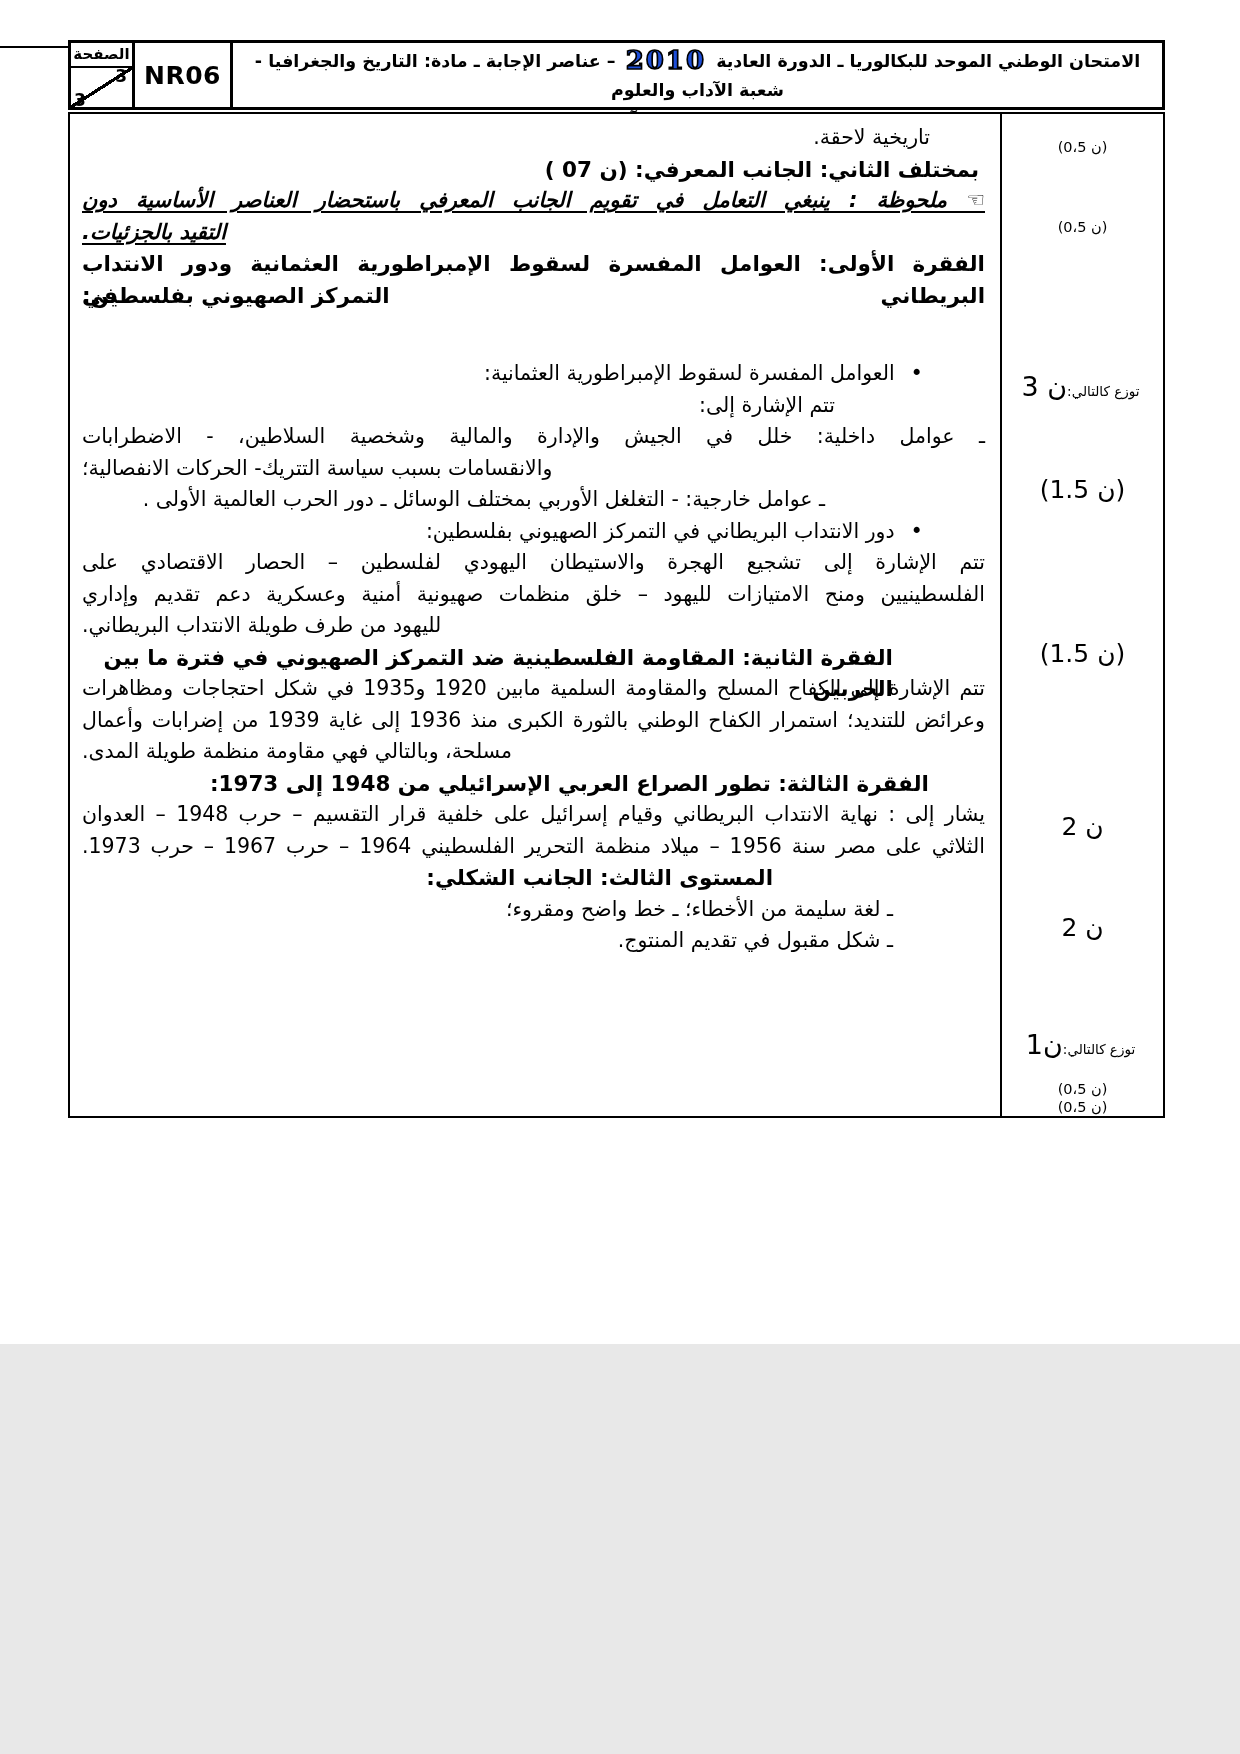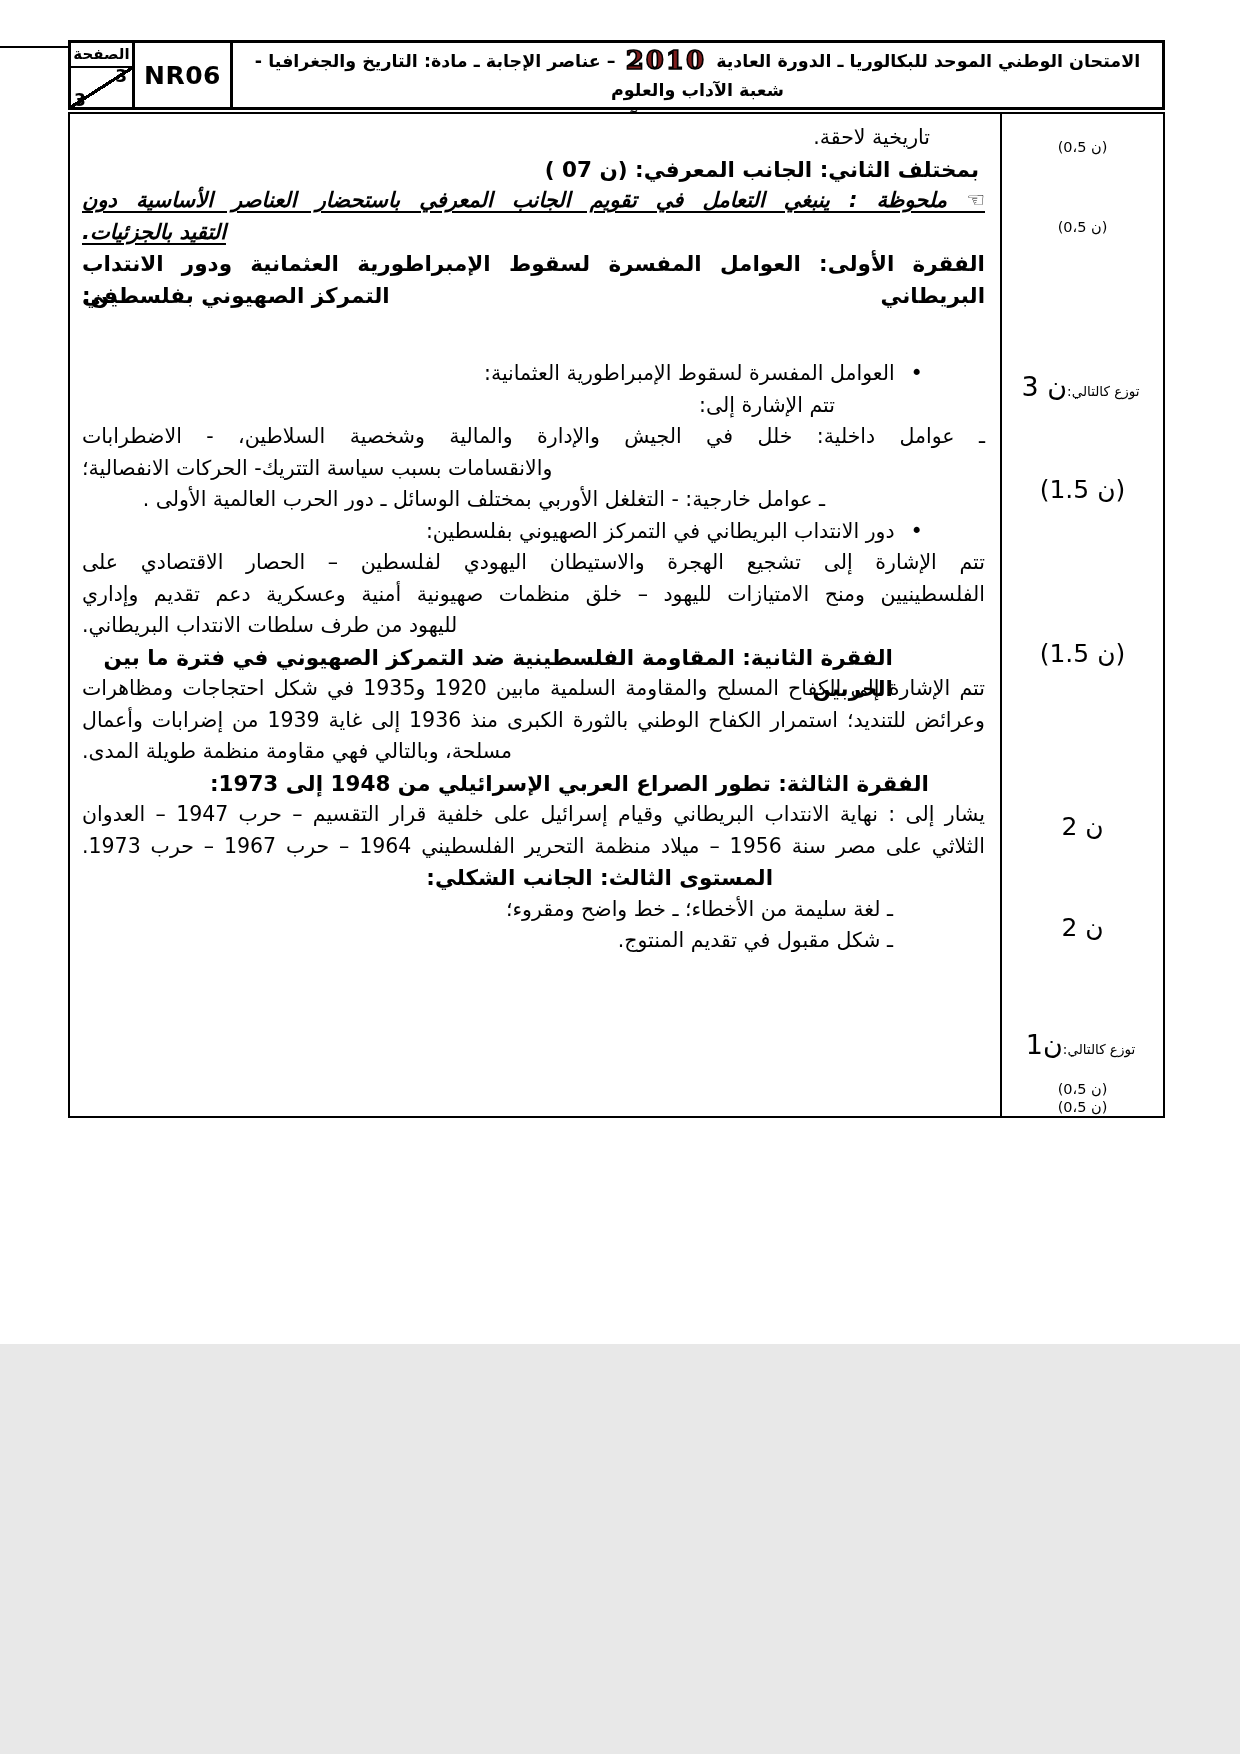--- a/index.html
+++ b/index.html
@@ -16,21 +16,21 @@
                  border-bottom:2px solid #000;direction:rtl;line-height:22px;}
   .pagebox-diag{flex:1;position:relative;
      background:linear-gradient(to bottom right,transparent 47.5%,#000 47.5%,#000 52.5%,transparent 52.5%);}
   .pg-top{position:absolute;top:-2px;right:5px;font-weight:bold;font-size:17px;}
   .pg-bot{position:absolute;bottom:-3px;left:3px;font-weight:bold;font-size:17px;}
   .codebox{width:95px;border-right:3px solid #000;display:flex;align-items:center;justify-content:center;
            font-weight:bold;font-size:25px;letter-spacing:.5px;direction:ltr;}
   .titlebox{flex:1;text-align:center;direction:rtl;padding-top:3px;
             font-weight:bold;font-size:17.5px;line-height:29px;}
   .year{display:inline-block;font-family:"DejaVu Serif",serif;font-size:26px;font-weight:bold;
-        color:#7f1d1d;-webkit-text-stroke:1.7px #000;text-stroke:1.7px #000;letter-spacing:2px;
+        color:#1d4ed8;-webkit-text-stroke:1.7px #000;text-stroke:1.7px #000;letter-spacing:2px;
         padding:0 4px;vertical-align:-2px;}
 
   
   .content-box{position:absolute;left:68px;top:112px;width:1097px;height:1006px;
                border:2px solid #000;box-sizing:border-box;background:#fff;}
   .text-col{position:absolute;left:0;top:0;width:930px;height:100%;box-sizing:border-box;
             padding:8px 15px 0 12px;}
   .marks-col{position:absolute;left:930px;top:0;width:163px;height:100%;box-sizing:border-box;
              border-left:2px solid #000;}
 
@@ -84,27 +84,27 @@
         <div class="line b c"><span>التمركز الصهيوني بفلسطين:</span></div>
         <div class="spacer"></div>
         <div class="line " style="padding-right: 62px;"><span class="bullet-dot">•</span><span>العوامل المفسرة لسقوط الإمبراطورية العثمانية:</span></div>
         <div class="line " style="padding-right: 150px;"><span>تتم الإشارة إلى:</span></div>
         <div class="line j"><span>ـ عوامل داخلية: خلل في الجيش والإدارة والمالية وشخصية السلاطين، - الاضطرابات</span></div>
         <div class="line c"><span>والانقسامات بسبب سياسة التتريك- الحركات الانفصالية؛</span></div>
         <div class="line " style="padding-right: 160px;"><span>ـ عوامل خارجية: - التغلغل الأوربي بمختلف الوسائل ـ دور الحرب العالمية الأولى .</span></div>
         <div class="line " style="padding-right: 62px;"><span class="bullet-dot">•</span><span>دور الانتداب البريطاني في التمركز الصهيوني بفلسطين:</span></div>
         <div class="line j"><span>تتم الإشارة إلى تشجيع الهجرة والاستيطان اليهودي لفلسطين – الحصار الاقتصادي على</span></div>
         <div class="line j"><span>الفلسطينيين ومنح الامتيازات لليهود – خلق منظمات صهيونية أمنية وعسكرية دعم تقديم وإداري</span></div>
-        <div class="line c"><span>لليهود من طرف سلطات الانتداب البريطاني.</span></div>
+        <div class="line c"><span>لليهود من طرف طويلة الانتداب البريطاني.</span></div>
         <div class="line b" style="padding-right: 92px;"><span>الفقرة الثانية: المقاومة الفلسطينية ضد التمركز الصهيوني في فترة ما بين الحربين</span></div>
         <div class="line j"><span>تتم الإشارة إلى الكفاح المسلح والمقاومة السلمية مابين 1920 و1935 في شكل احتجاجات ومظاهرات</span></div>
         <div class="line j"><span>وعرائض للتنديد؛ استمرار الكفاح الوطني بالثورة الكبرى منذ 1936 إلى غاية 1939 من إضرابات وأعمال</span></div>
         <div class="line c"><span>مسلحة، وبالتالي فهي مقاومة منظمة طويلة المدى.</span></div>
         <div class="line b" style="padding-right: 56px;"><span>الفقرة الثالثة: تطور الصراع العربي الإسرائيلي من 1948 إلى 1973:</span></div>
-        <div class="line j"><span>يشار إلى : نهاية الانتداب البريطاني وقيام إسرائيل على خلفية قرار التقسيم – حرب 1947 – العدوان</span></div>
+        <div class="line j"><span>يشار إلى : نهاية الانتداب البريطاني وقيام إسرائيل على خلفية قرار التقسيم – حرب 1948 – العدوان</span></div>
         <div class="line j"><span>الثلاثي على مصر سنة 1956 – ميلاد منظمة التحرير الفلسطيني 1964 – حرب 1967 – حرب 1973.</span></div>
         <div class="line b" style="padding-right: 212px;"><span>المستوى الثالث: الجانب الشكلي:</span></div>
         <div class="line " style="padding-right: 92px;"><span>ـ لغة سليمة من الأخطاء؛ ـ خط واضح ومقروء؛</span></div>
         <div class="line " style="padding-right: 92px;"><span>ـ شكل مقبول في تقديم المنتوج.</span></div>
       </div>
     <div class="marks-col">
         <div class="mark sm" style="top: 24px;"><span>(0،5 ن)</span></div>
         <div class="mark sm" style="top: 104px;"><span>(0،5 ن)</span></div>
         <div class="mark " style="top: 256px;"><span class="num">3 ن</span><span class="suffix">توزع كالتالي:</span></div>
         <div class="mark lg" style="top: 360px;"><span>(1.5 ن)</span></div>

